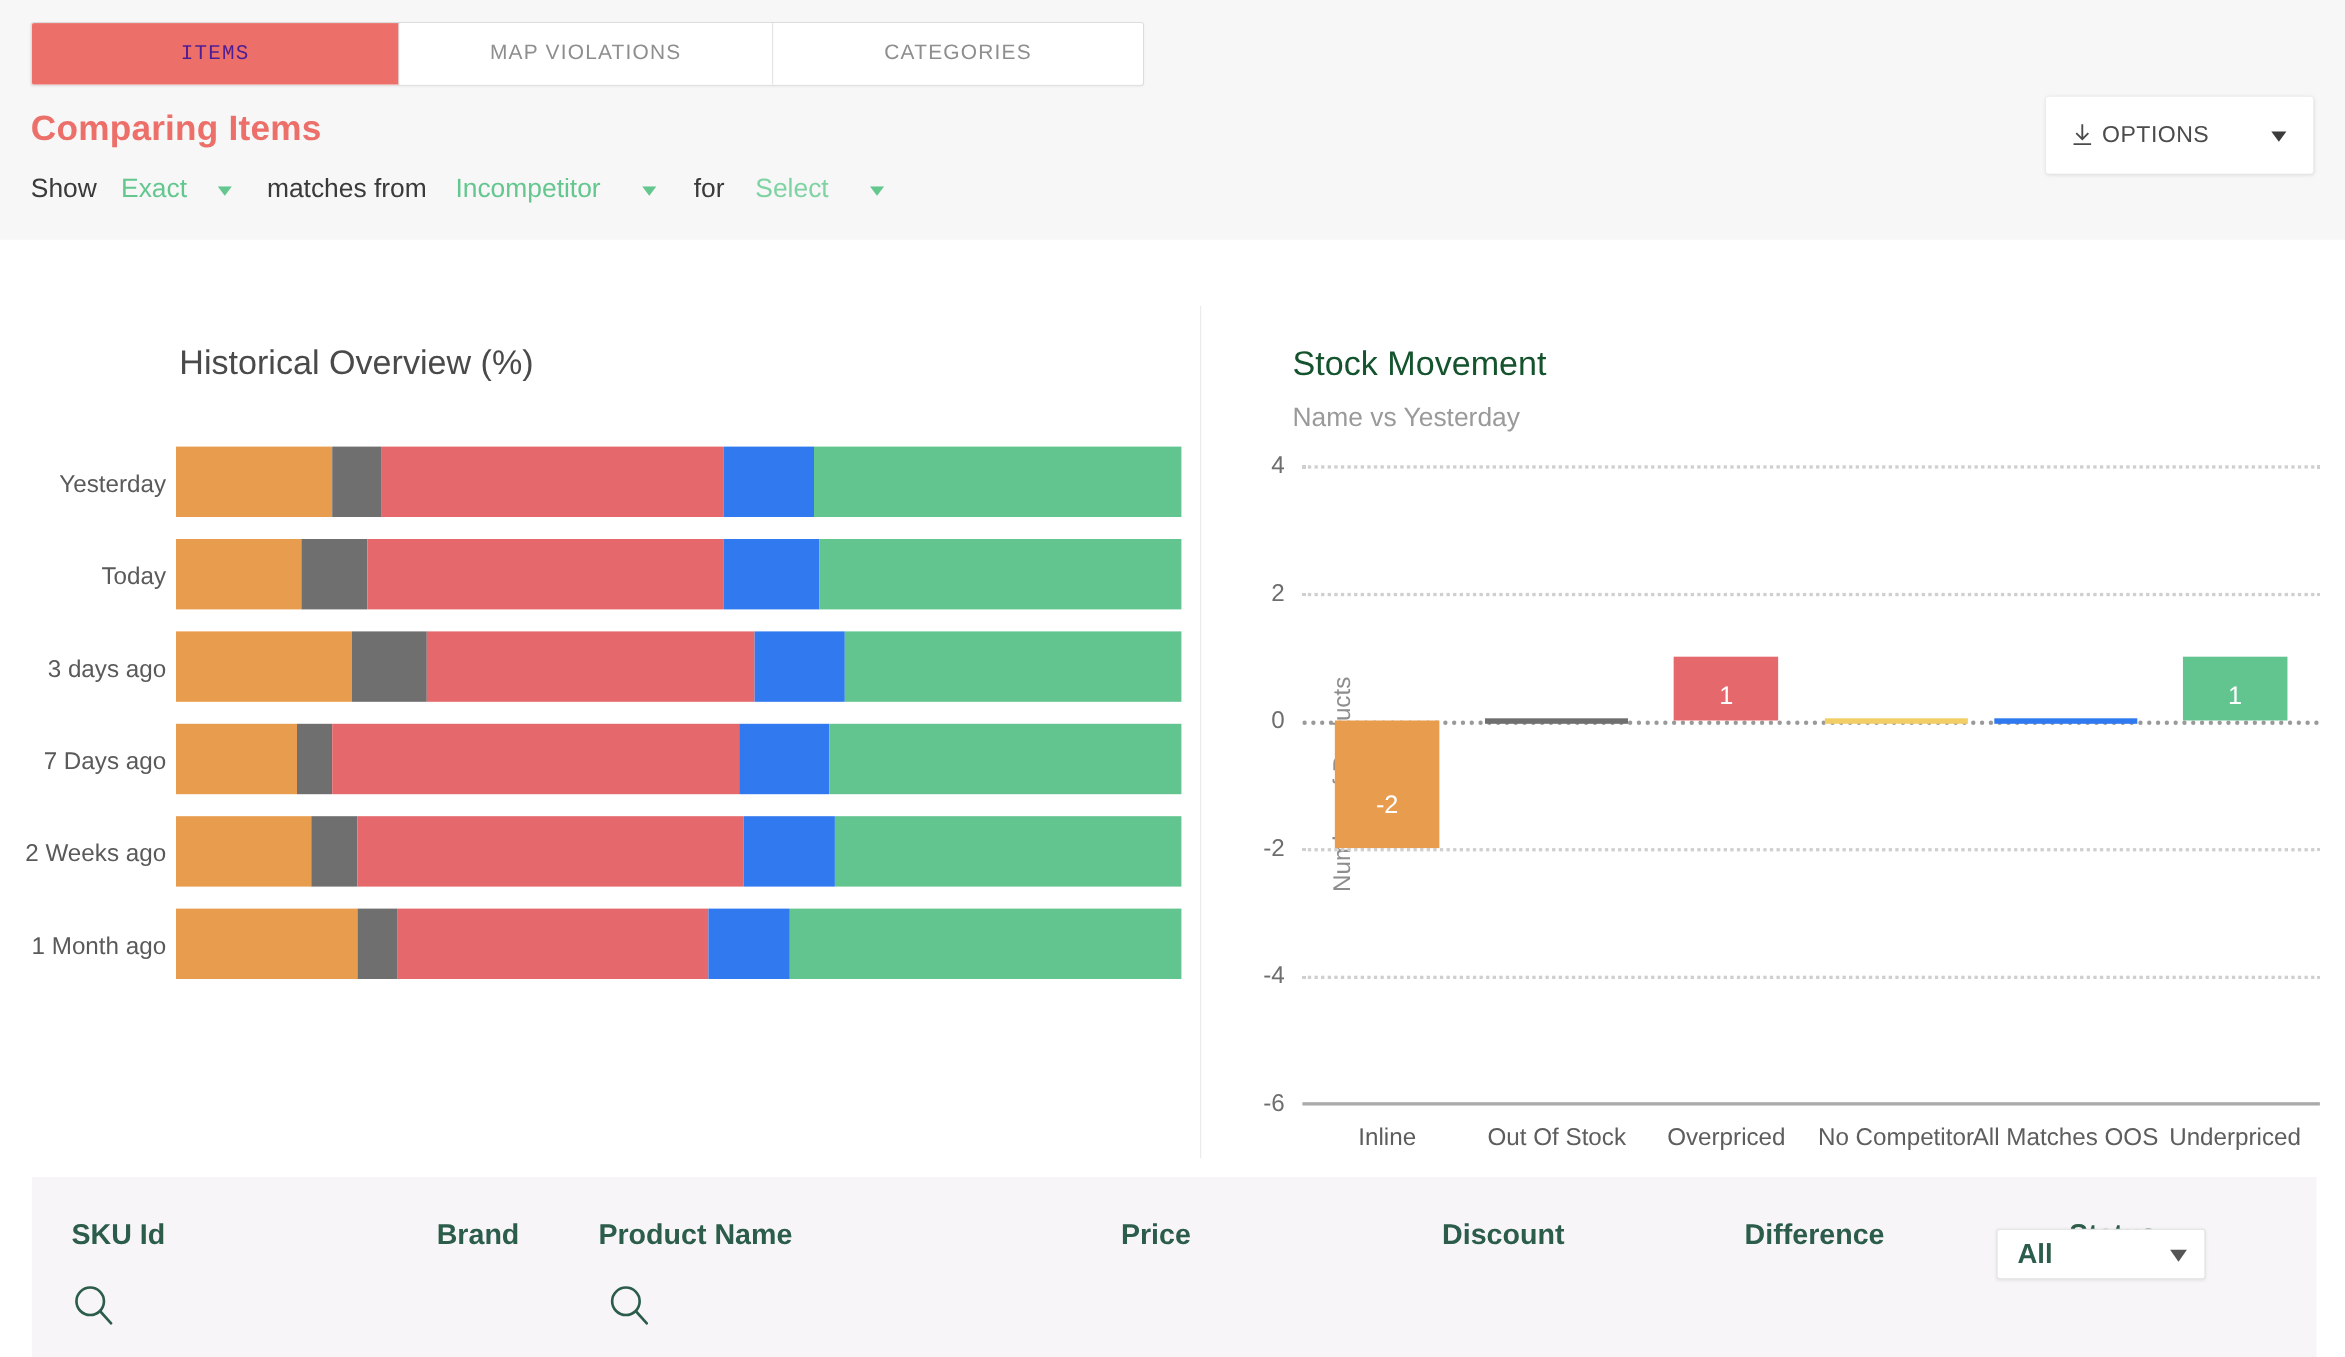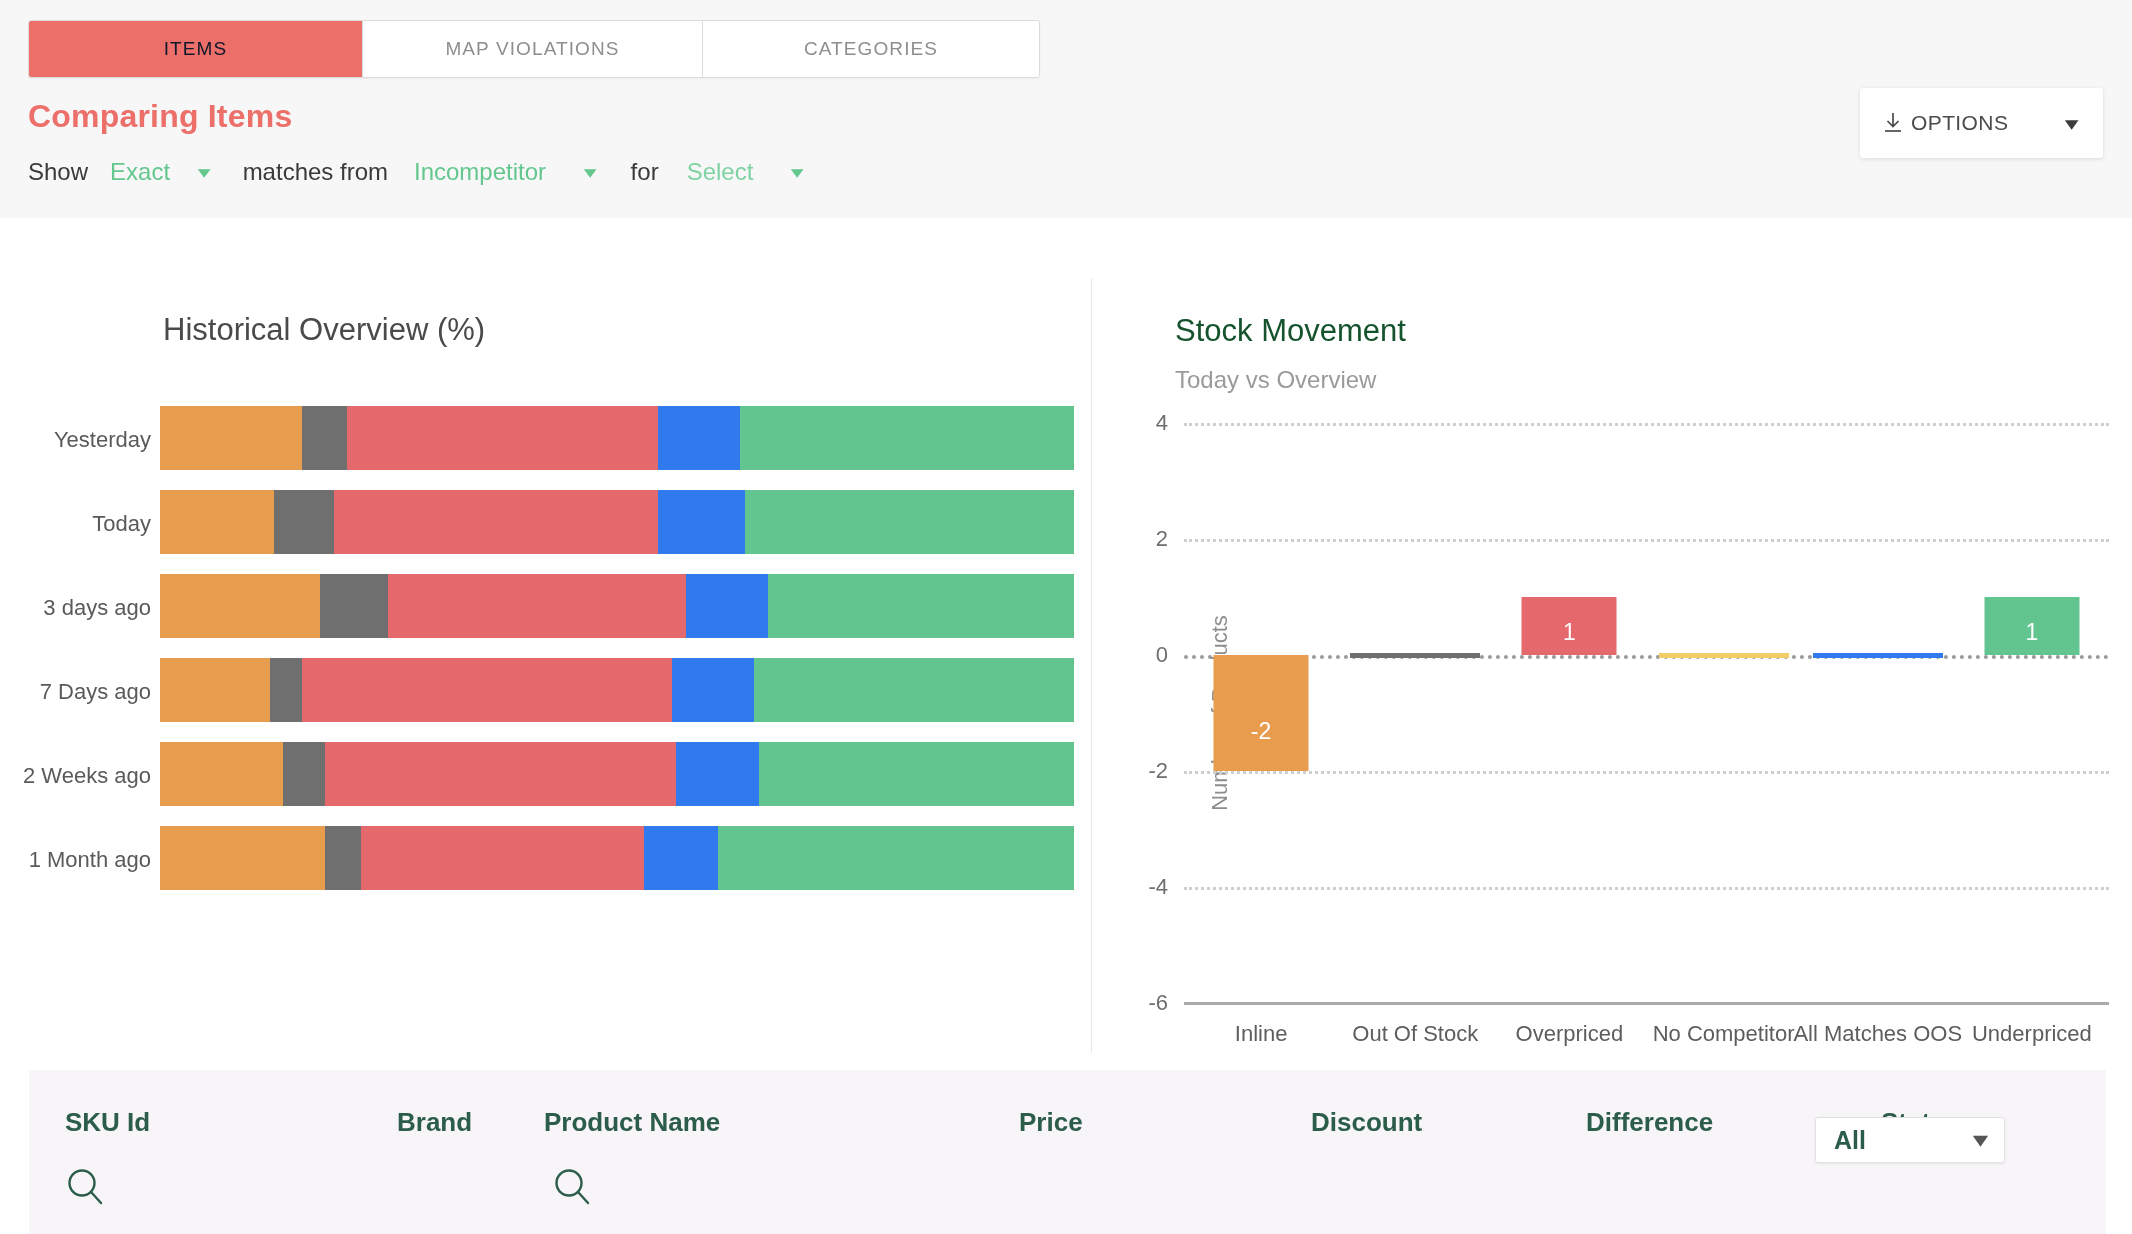--- a/index.html
+++ b/index.html
@@ -25,21 +25,21 @@
     box-shadow: 0 1px 2px rgba(0,0,0,0.05);
   }
   .tab {
     display: flex; align-items: center; justify-content: center;
     font-size: 19px; letter-spacing: 1.1px; color: #8e8e8e;
     background: #ffffff; cursor: pointer;
     border-right: 1px solid #dcdcdc;
     padding: 0 10px;
   }
   .tab:last-child { border-right: none; }
-  .tab.active { background: #ec6f69; color: #0f172a; }
+  .tab.active { background: #ec6f69; color: #4c1d95; font-family: Liberation Mono, monospace; }
   .tab-0 { width: 334px; }
   .tab-1 { width: 336px; }
   .tab-2 { width: 340px; }
 
   .page-title {
     position: absolute; left: 28px; top: 98px;
     font-size: 32px; font-weight: bold; color: #ec6f69; letter-spacing: .2px;
   }
   .filter-row {
     position: absolute; left: 28px; top: 155px;
@@ -349,21 +349,21 @@
               <i class="b2" style="background: rgb(98, 196, 143);"></i>
               <i class="b3" style="background: rgb(98, 196, 143);"></i>
             </span>
             <span>Underpriced</span>
           </div>
         </div>
     </div>
 
     <div class="stock">
       <div class="stock-title">Stock Movement</div>
-      <div class="stock-sub">Today vs Overview</div>
+      <div class="stock-sub">Name vs Yesterday</div>
       <div class="plot" id="stock-plot">
         <div class="ylabel">Number of Products</div>
       <div class="gridline" style="top: 0px;"></div>
           <div class="ytick" style="top: 0px;">4</div>
           <div class="gridline" style="top: 116px;"></div>
           <div class="ytick" style="top: 116px;">2</div>
           <div class="zero-line" style="top: 232px;"></div>
           <div class="ytick" style="top: 232px;">0</div>
           <div class="gridline" style="top: 348px;"></div>
           <div class="ytick" style="top: 348px;">-2</div>

